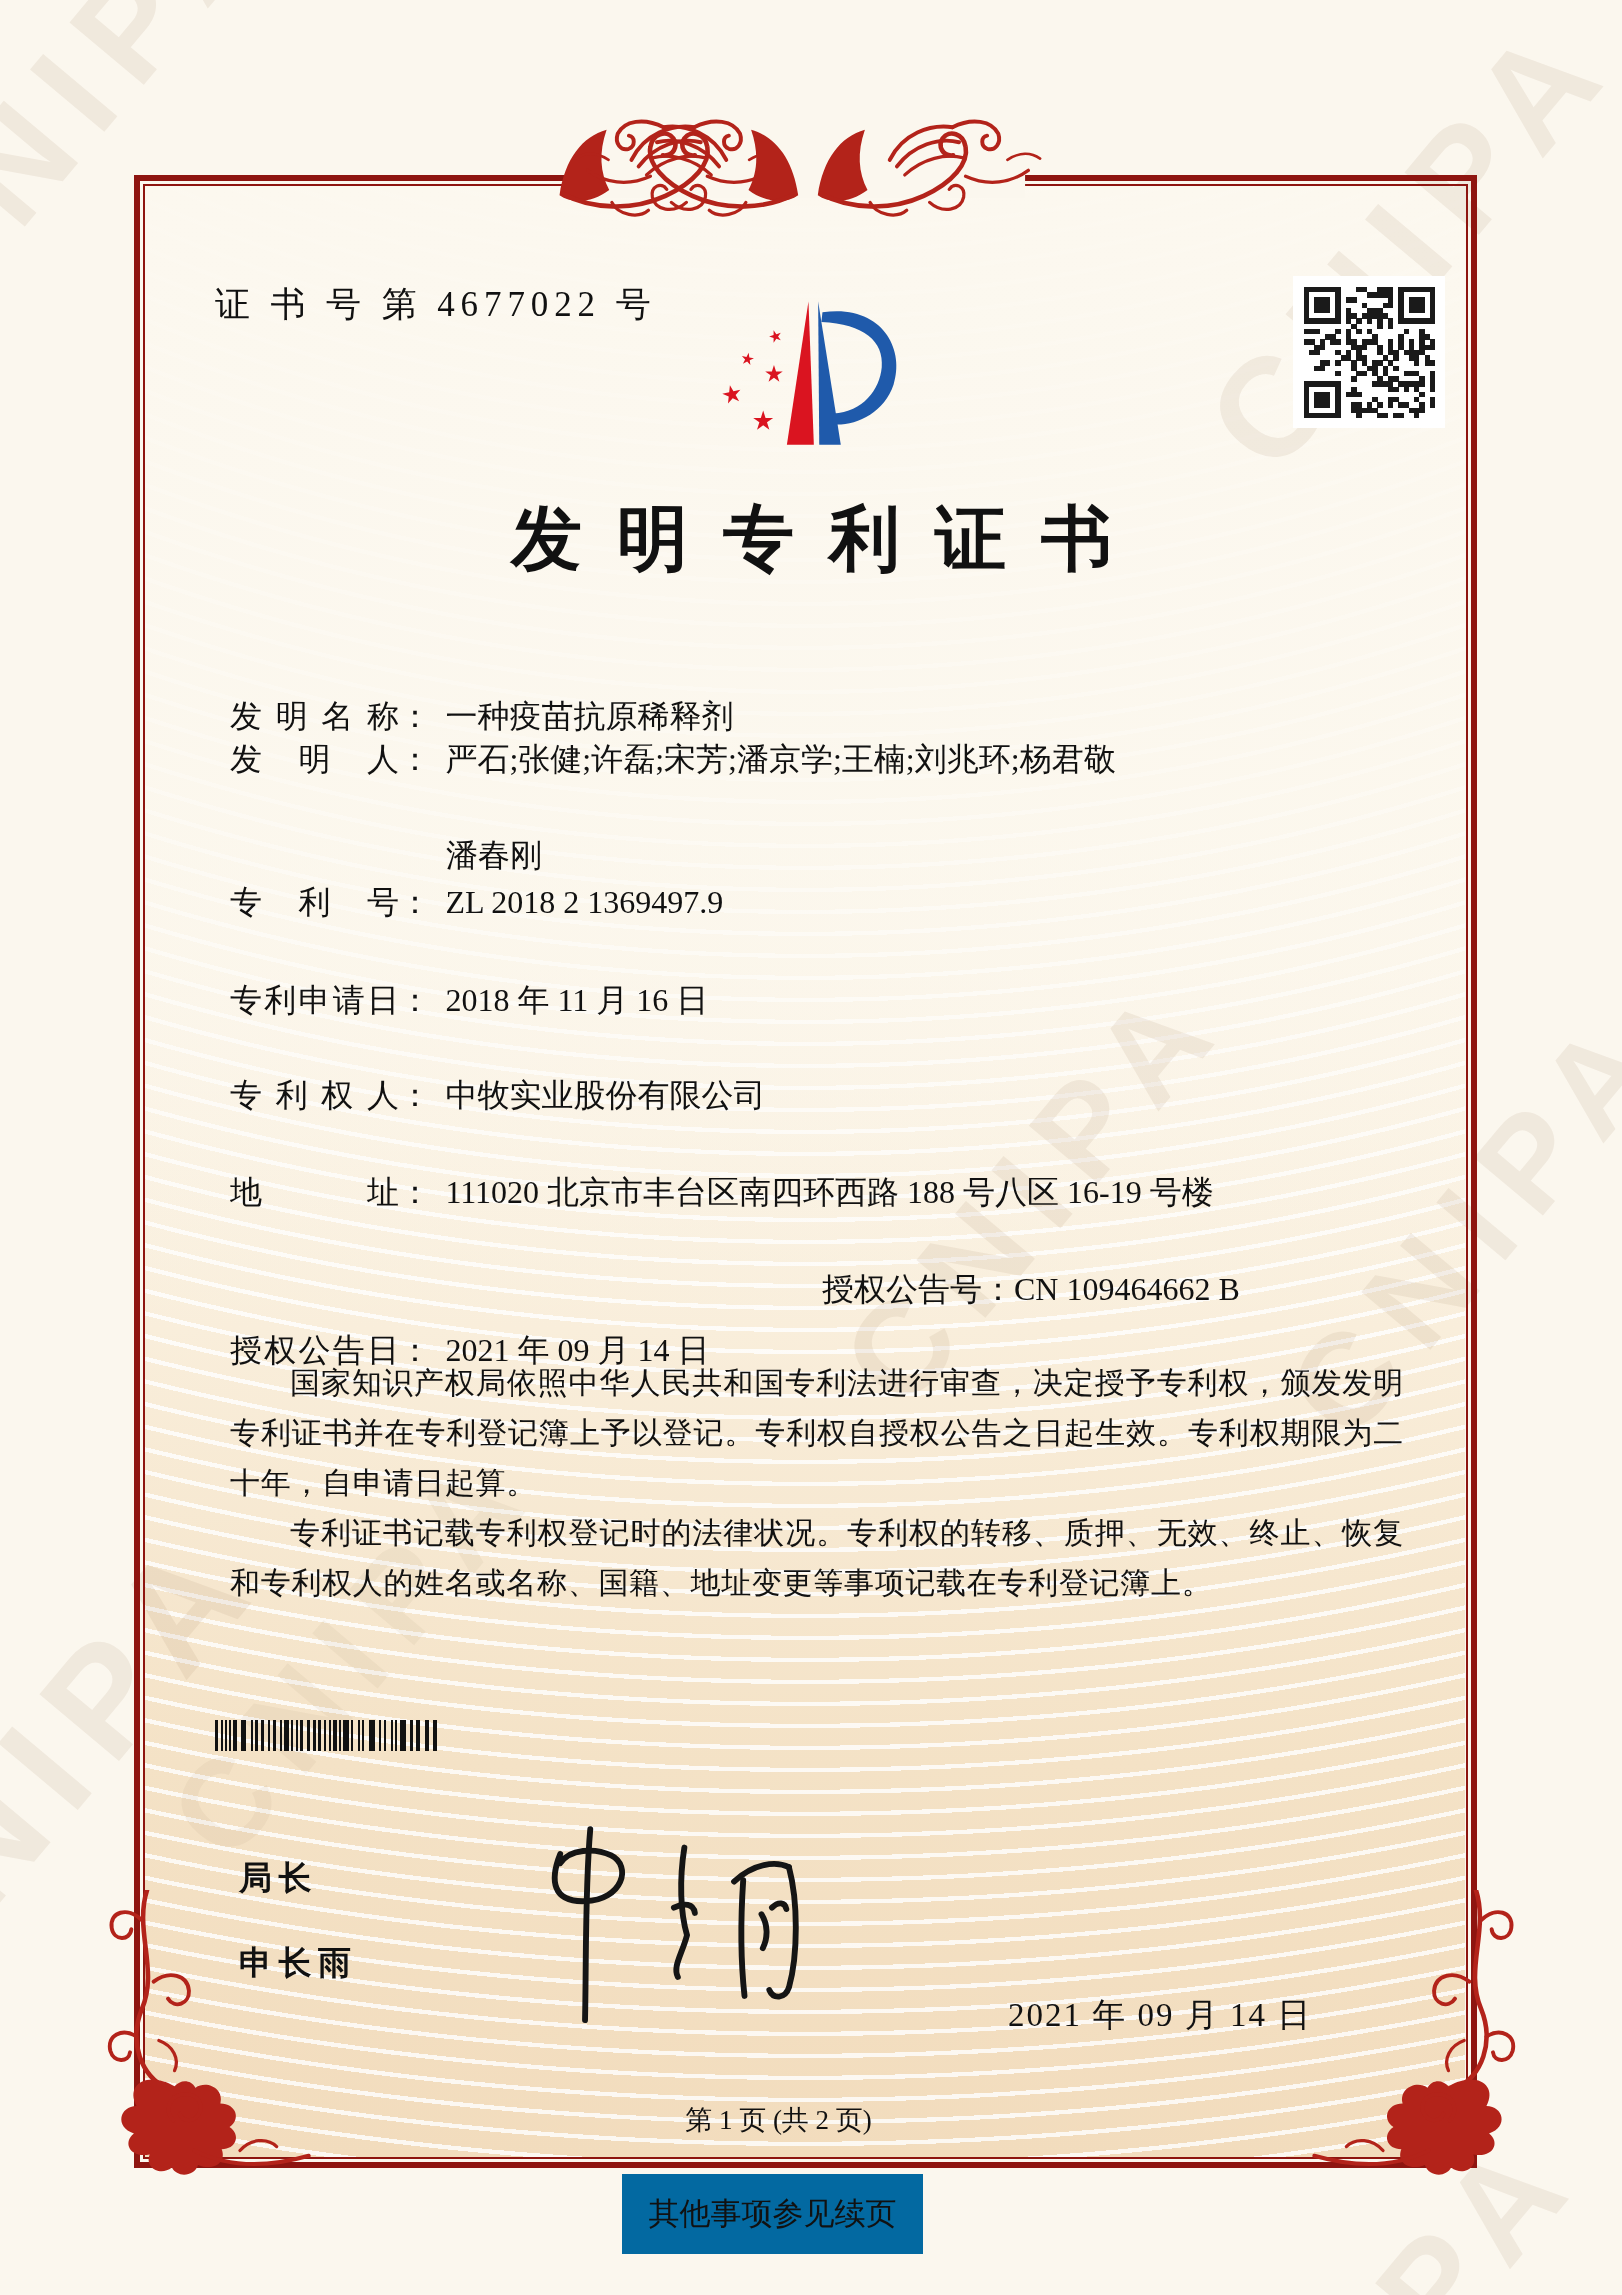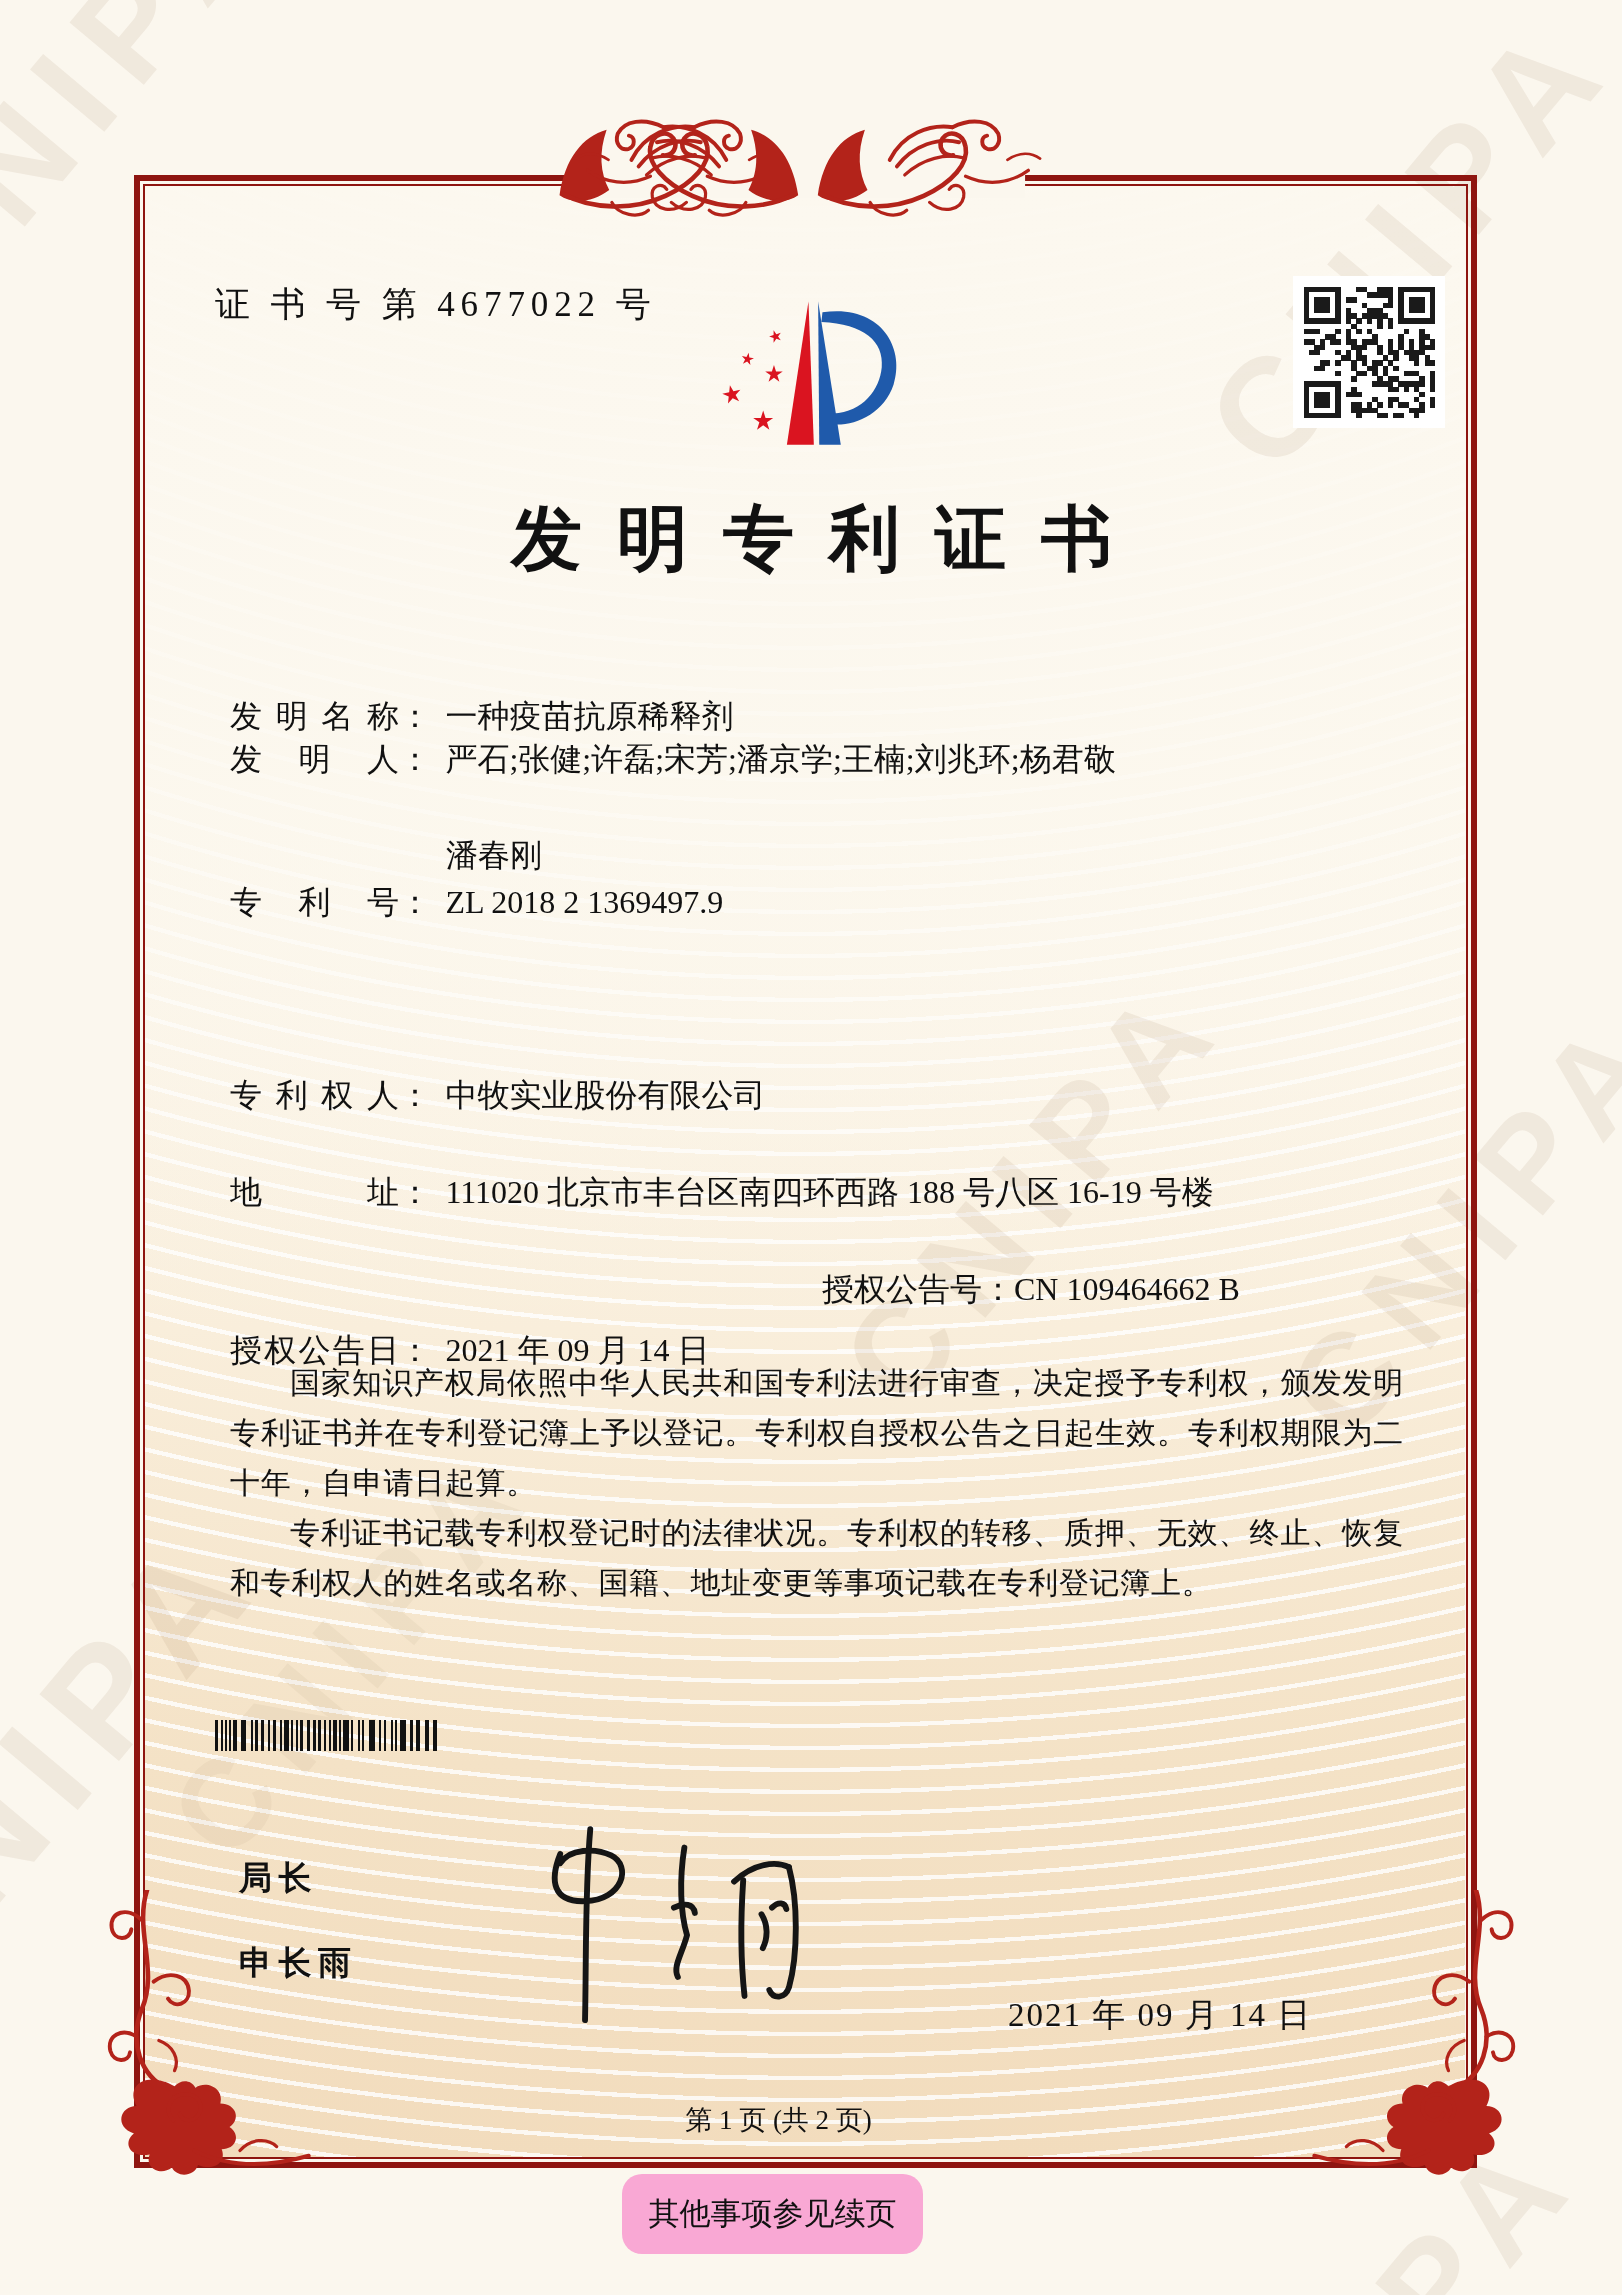--- a/index.html
+++ b/index.html
@@ -77,22 +77,22 @@
   .officer{
     position:absolute;left:239px;
     font-family:"Liberation Sans","DejaVu Sans",sans-serif;
     font-size:33px;font-weight:700;letter-spacing:6.5px;
   }
   .officer-title{top:1856px;} .officer-name{top:1941px;}
   .sig{position:absolute;left:487px;top:1803px;width:366px;height:229px;}
   .sign-date{position:absolute;left:1008px;top:1993px;font-size:33px;letter-spacing:2px;}
   .pageinfo{position:absolute;left:0;top:2102px;width:1557px;text-align:center;font-size:27px;}
   .note-box{
-    position:absolute;left:622px;top:2174px;width:301px;height:80px;background:#f9a8d4;
-    text-align:center;line-height:80px;font-size:31px;border-radius:20px;
+    position:absolute;left:622px;top:2174px;width:301px;height:80px;background:#0369a1;
+    text-align:center;line-height:80px;font-size:31px;
   }
   svg .orn-stroke{fill:none;stroke:#b3231a;stroke-linecap:round;}
 </style>
 </head>
 <body>
 
 <div class="wm wm1">CNIPA</div>
 <div class="wm wm2">CNIPA</div>
 <div class="wm wm3">CNIPA</div>
 <div class="wm wm4">CNIPA</div>
@@ -448,20 +448,23 @@
   <div class="frow r-name">
     <span class="label">发明名称</span><span>：</span><span class="val">一种疫苗抗原稀释剂</span>
   </div>
   <div class="frow r-inv">
     <span class="label">发明人</span><span>：</span><span class="val">严石;张健;许磊;宋芳;潘京学;王楠;刘兆环;杨君敬</span>
   </div>
   <div class="frow r-inv2">潘春刚</div>
   <div class="frow r-patno">
     <span class="label">专利号</span><span>：</span><span class="val">ZL 2018 2 1369497.9</span>
   </div>
+  <div class="frow r-filing">
+    <span class="label">专利申请日</span><span>：</span><span class="val">2018 年 11 月 16 日</span>
+  </div>
   <div class="frow r-patentee">
     <span class="label">专利权人</span><span>：</span><span class="val">中牧实业股份有限公司</span>
   </div>
   <div class="frow r-addr">
     <span class="label">地址</span><span>：</span><span class="val">111020 北京市丰台区南四环西路 188 号八区 16-19 号楼</span>
   </div>
   <div class="frow r-grant">
     <span class="label">授权公告日</span><span>：</span><span class="val">2021 年 09 月 14 日</span>
   </div>
   <div class="r-grantno">

